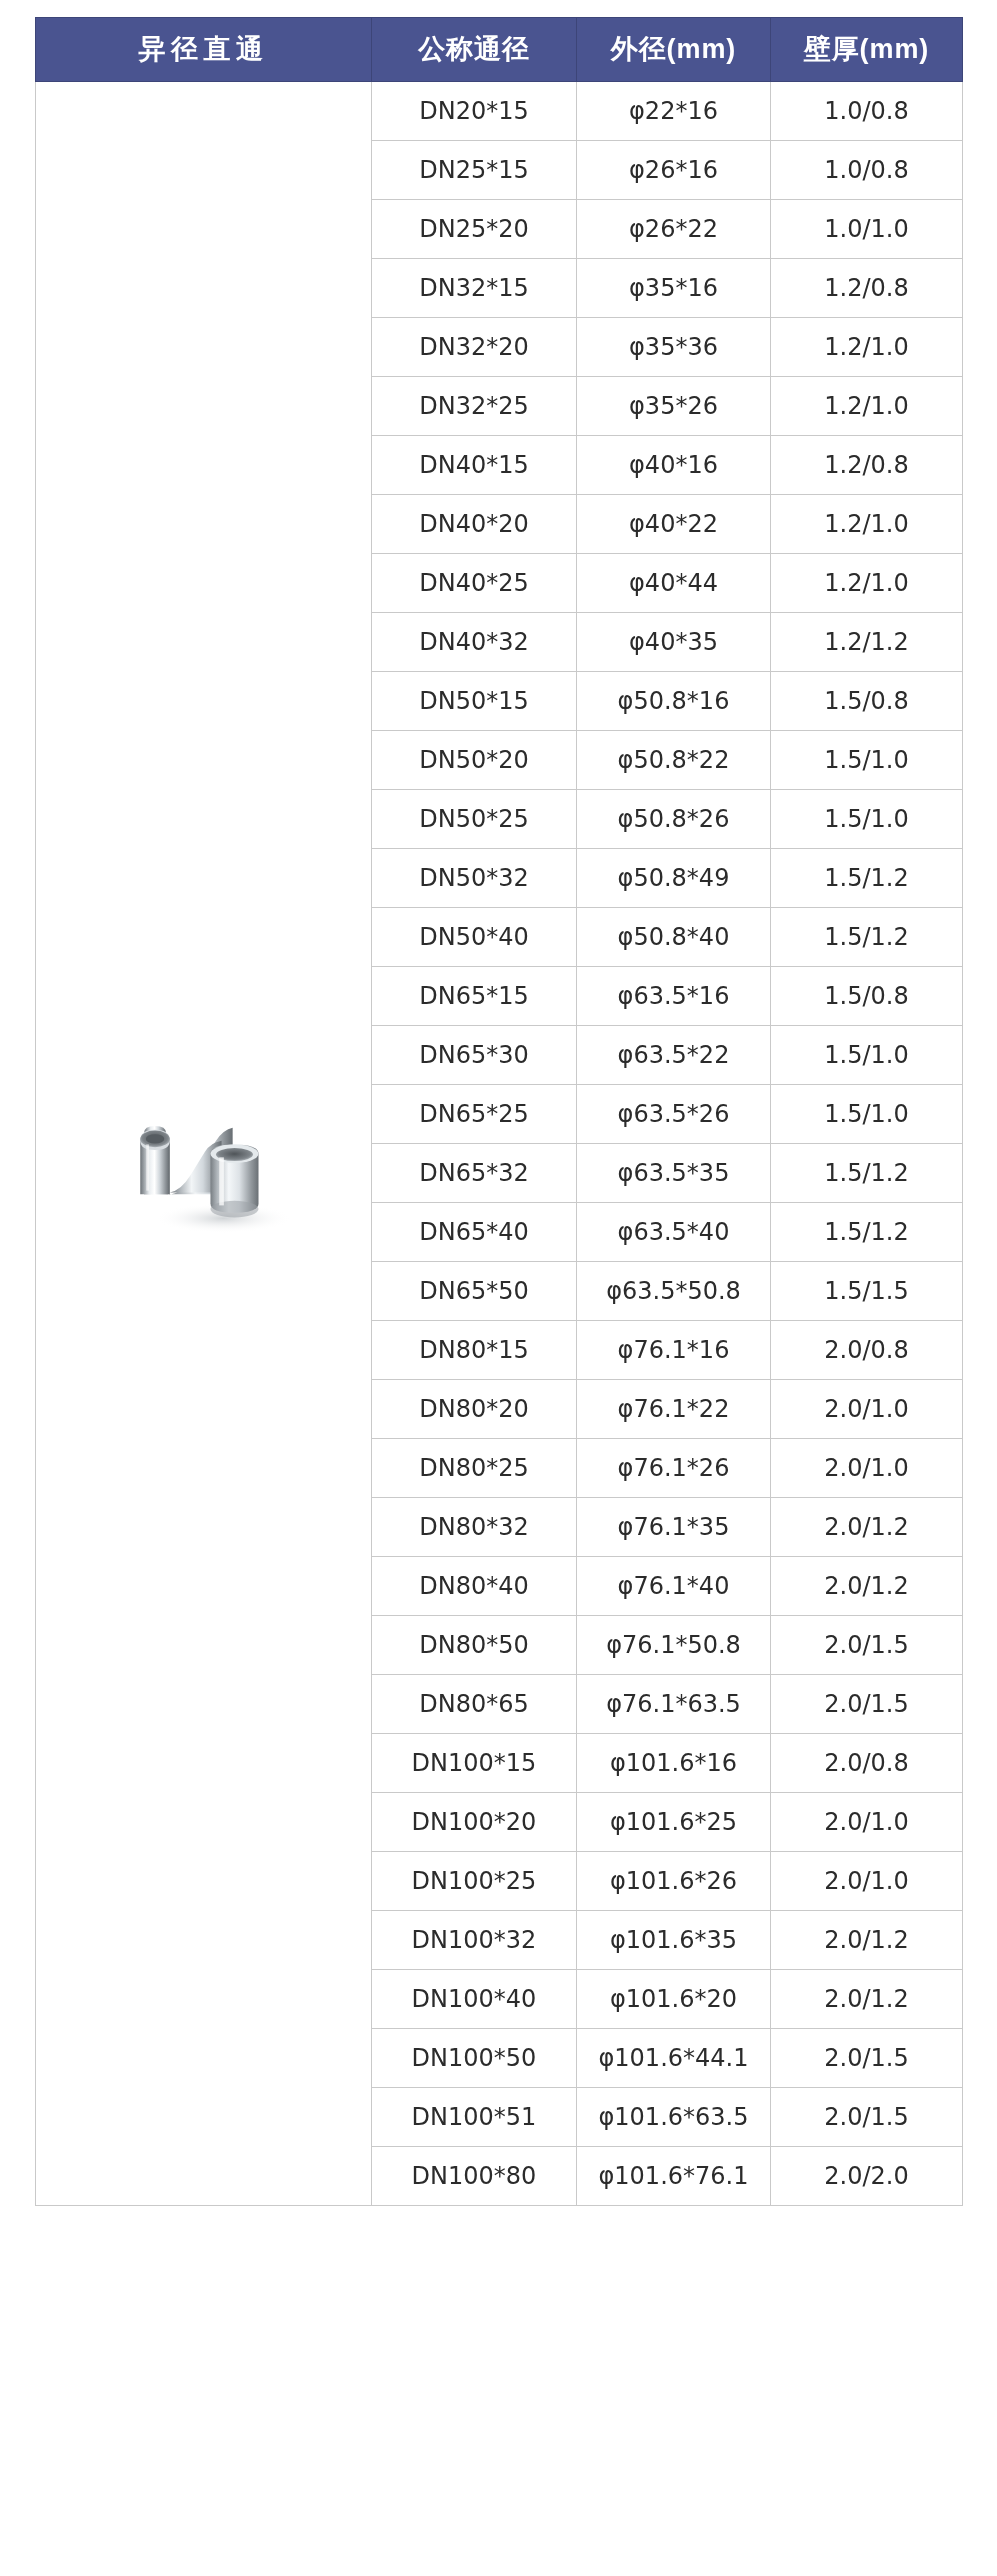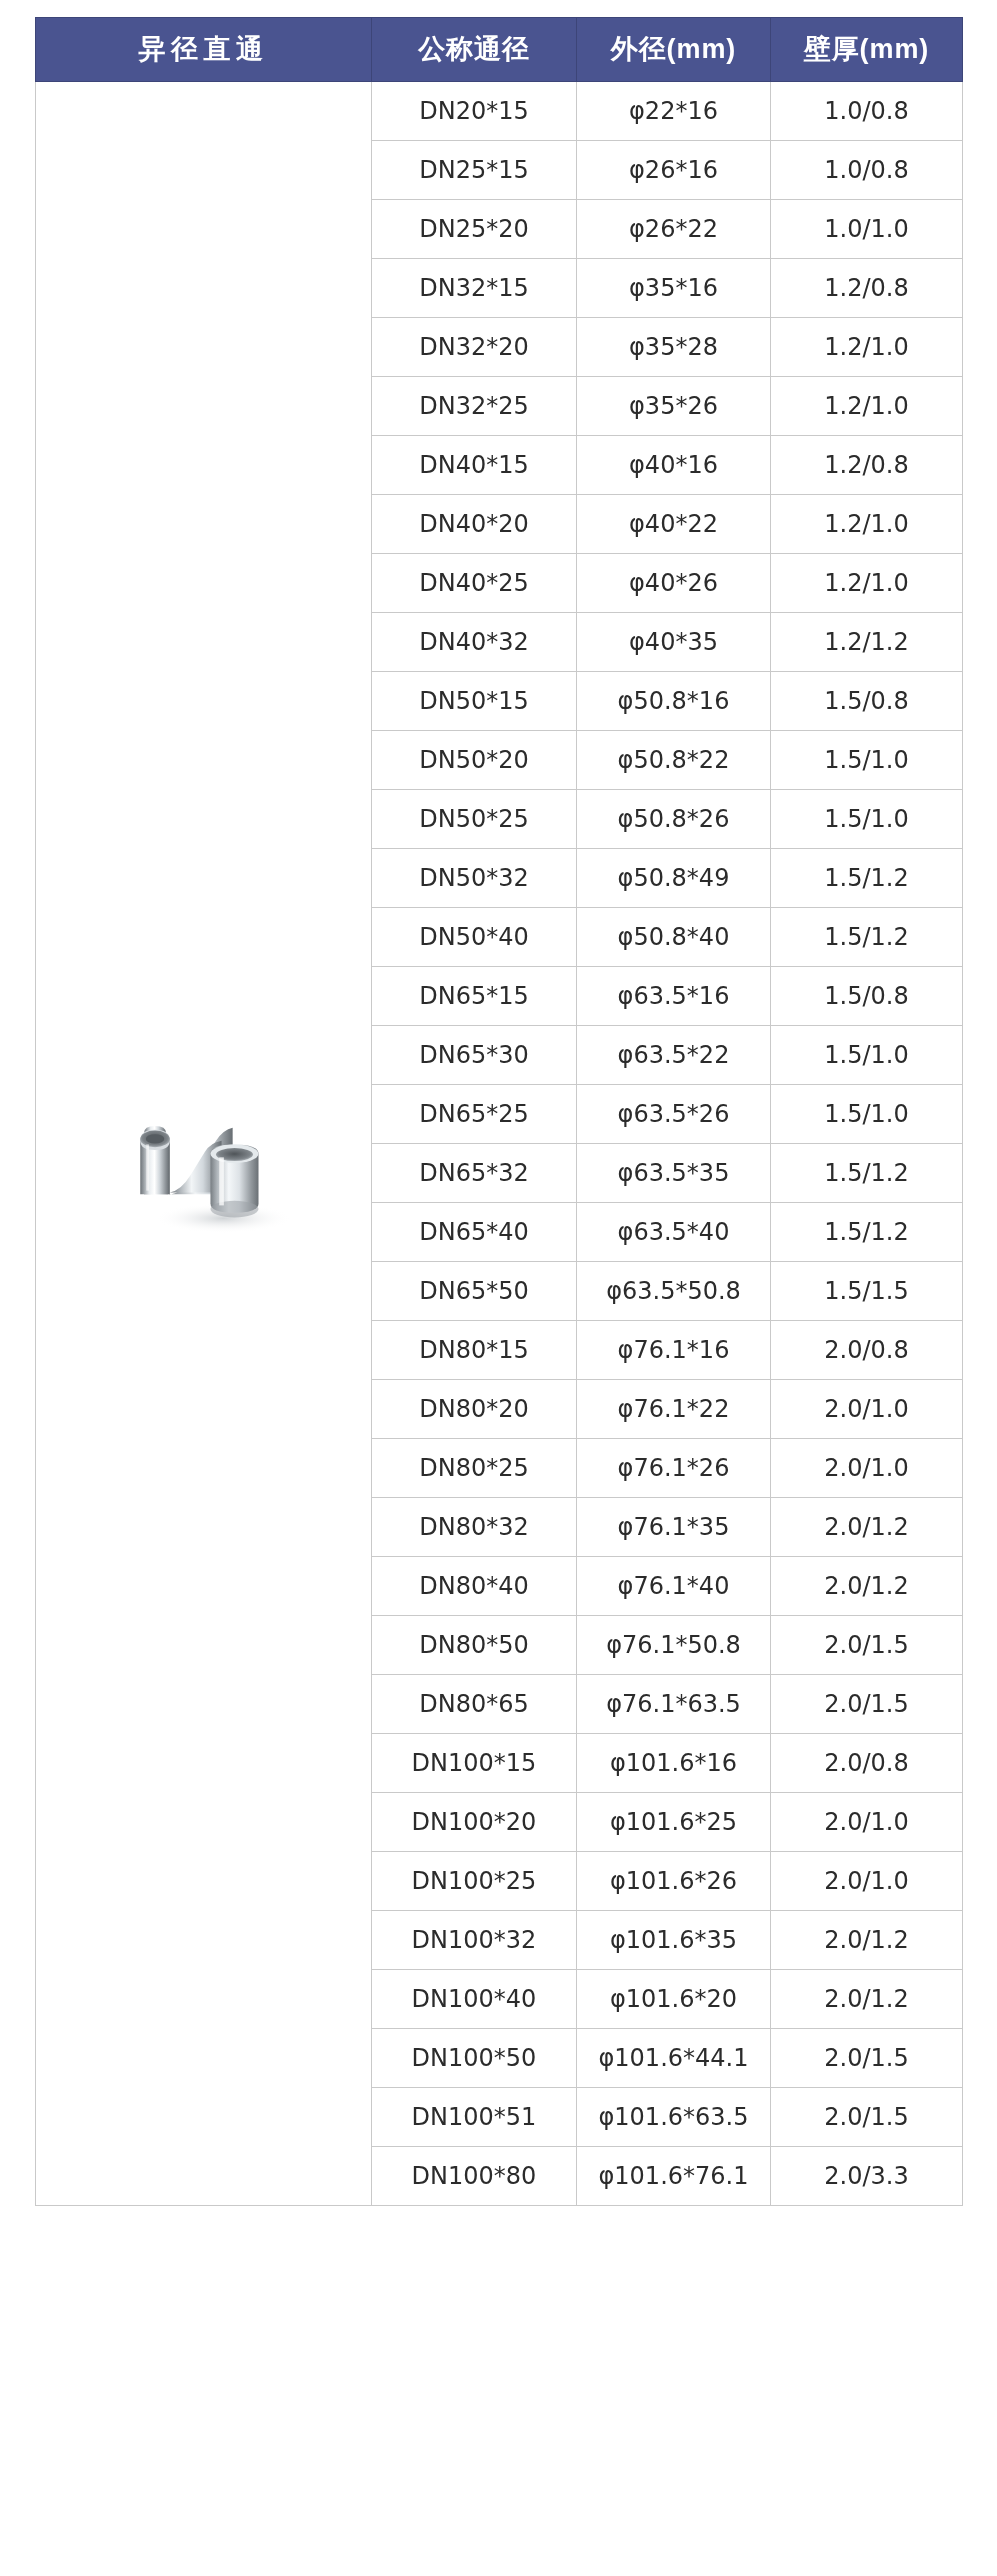--- a/index.html
+++ b/index.html
@@ -169,41 +169,41 @@
           <td>φ26*22</td>
           <td>1.0/1.0</td>
         </tr>
         <tr>
           <td>DN32*15</td>
           <td>φ35*16</td>
           <td>1.2/0.8</td>
         </tr>
         <tr>
           <td>DN32*20</td>
-          <td>φ35*28</td>
+          <td>φ35*36</td>
           <td>1.2/1.0</td>
         </tr>
         <tr>
           <td>DN32*25</td>
           <td>φ35*26</td>
           <td>1.2/1.0</td>
         </tr>
         <tr>
           <td>DN40*15</td>
           <td>φ40*16</td>
           <td>1.2/0.8</td>
         </tr>
         <tr>
           <td>DN40*20</td>
           <td>φ40*22</td>
           <td>1.2/1.0</td>
         </tr>
         <tr>
           <td>DN40*25</td>
-          <td>φ40*26</td>
+          <td>φ40*44</td>
           <td>1.2/1.0</td>
         </tr>
         <tr>
           <td>DN40*32</td>
           <td>φ40*35</td>
           <td>1.2/1.2</td>
         </tr>
         <tr>
           <td>DN50*15</td>
           <td>φ50.8*16</td>
@@ -325,18 +325,18 @@
           <td>2.0/1.5</td>
         </tr>
         <tr>
           <td>DN100*51</td>
           <td>φ101.6*63.5</td>
           <td>2.0/1.5</td>
         </tr>
         <tr>
           <td>DN100*80</td>
           <td>φ101.6*76.1</td>
-          <td>2.0/3.3</td>
+          <td>2.0/2.0</td>
         </tr>
       </tbody>
   </table>
 </div>
 
 
 </body></html>

